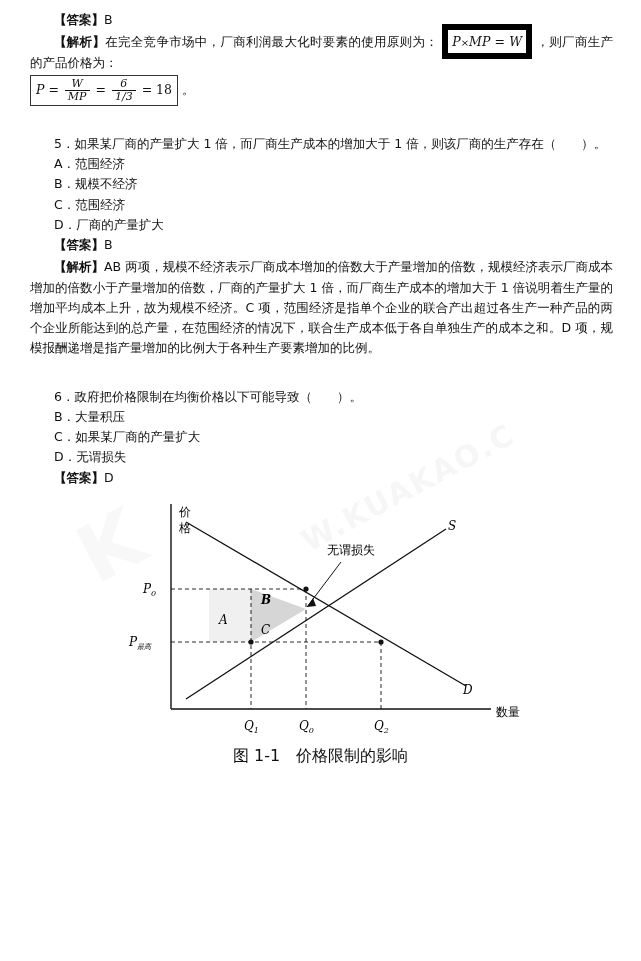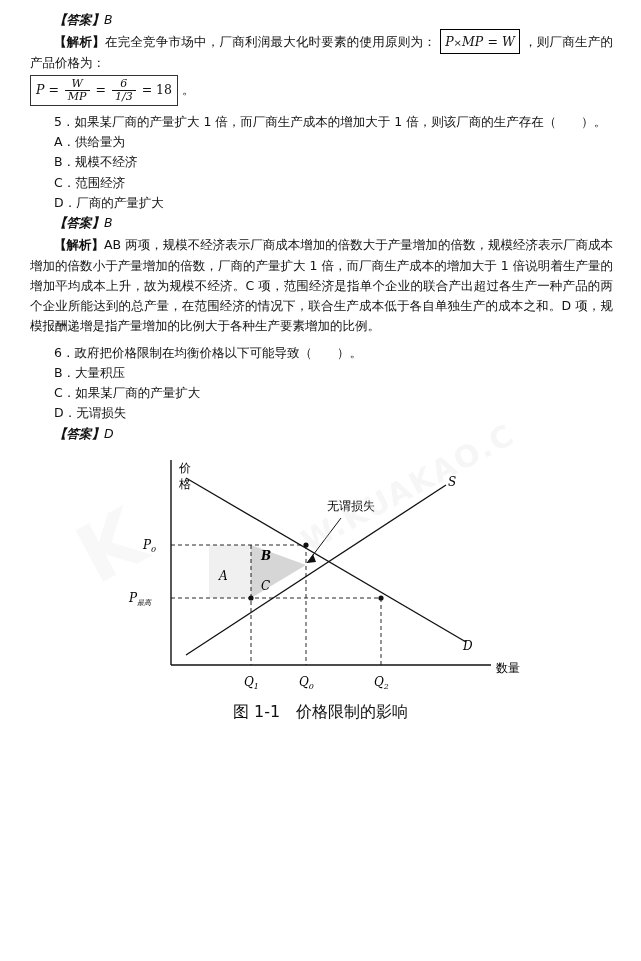--- a/index.html
+++ b/index.html
@@ -21,23 +21,23 @@
     position:relative;
     z-index:2;
     padding:10px 28px 0 30px;
     font-size:12.5px;
     line-height:1.62;
   }
   .para{margin:0 0 0 0;text-align:justify;}
   .bracket{font-weight:bold;}
   .qnum{margin-top:14px;text-indent:24px;}
   .opt{text-indent:24px;}
-  .ans{text-indent:24px;font-style:italic;}
+  .ans{text-indent:24px;}
   .exp{text-indent:24px;margin-top:2px;}
-  .blk{margin-top:6px;}
+  .blk{margin-top:28px;}
   .frac{
     display:inline-block;
     vertical-align:middle;
     text-align:center;
     font-size:11px;
     line-height:1.1;
     margin:0 2px;
   }
   .frac .num{display:block;border-bottom:1px solid #111;padding:0 3px;}
   .frac .den{display:block;padding:0 3px;}
@@ -97,39 +97,39 @@
   </div>
 
   <div class="content">
 
     <div class="para ans">
       <span class="bracket">【答案】</span><span>B</span>
     </div>
     <div class="para exp">
       <span class="bracket">【解析】</span><span>在完全竞争市场中，厂商利润最大化时要素的使用原则为：</span>
       <span class="inline-math">
-        <span style="border:1px solid #000000;padding:4px 4px;">P<span style="font-size:10px;">×</span>MP<span style="font-style:normal;"> = </span>W</span>
+        <span style="border:6px solid #000000;padding:4px 4px;">P<span style="font-size:10px;">×</span>MP<span style="font-style:normal;"> = </span>W</span>
       </span><span>，则厂商生产的产品价格为：</span>
     </div>
     <div class="para" style="margin-top:2px;">
       <span class="inline-math">
         <span style="border:1px solid #333;padding:2px 5px;display:inline-block;vertical-align:middle;">
           P =
           <span class="frac"><span class="num">W</span><span class="den">MP</span></span>
           =
           <span class="frac"><span class="num">6</span><span class="den">1/3</span></span>
           <span style="font-style:normal;">= 18</span>
         </span>
       </span><span style="font-style:normal;">。</span>
     </div>
 
     <div class="para qnum blk">
       <span>5．</span><span>如果某厂商的产量扩大 1 倍，而厂商生产成本的增加大于 1 倍，则该厂商的生产存在（　　）。</span>
     </div>
-    <div class="para opt">A．供给量为</div>
+    <div class="para opt">A．范围经济</div>
     <div class="para opt">B．规模不经济</div>
     <div class="para opt">C．范围经济</div>
     <div class="para opt">D．厂商的产量扩大</div>
     <div class="para ans">
       <span class="bracket">【答案】</span><span>B</span>
     </div>
     <div class="para exp">
       <span class="bracket">【解析】</span><span>AB 两项，规模不经济表示厂商成本增加的倍数大于产量增加的倍数，规模经济表示厂商成本增加的倍数小于产量增加的倍数，厂商的产量扩大 1 倍，而厂商生产成本的增加大于 1 倍说明着生产量的增加平均成本上升，故为规模不经济。C 项，范围经济是指单个企业的联合产出超过各生产一种产品的两个企业所能达到的总产量，在范围经济的情况下，联合生产成本低于各自单独生产的成本之和。D 项，规模报酬递增是指产量增加的比例大于各种生产要素增加的比例。</span>
     </div>
 

